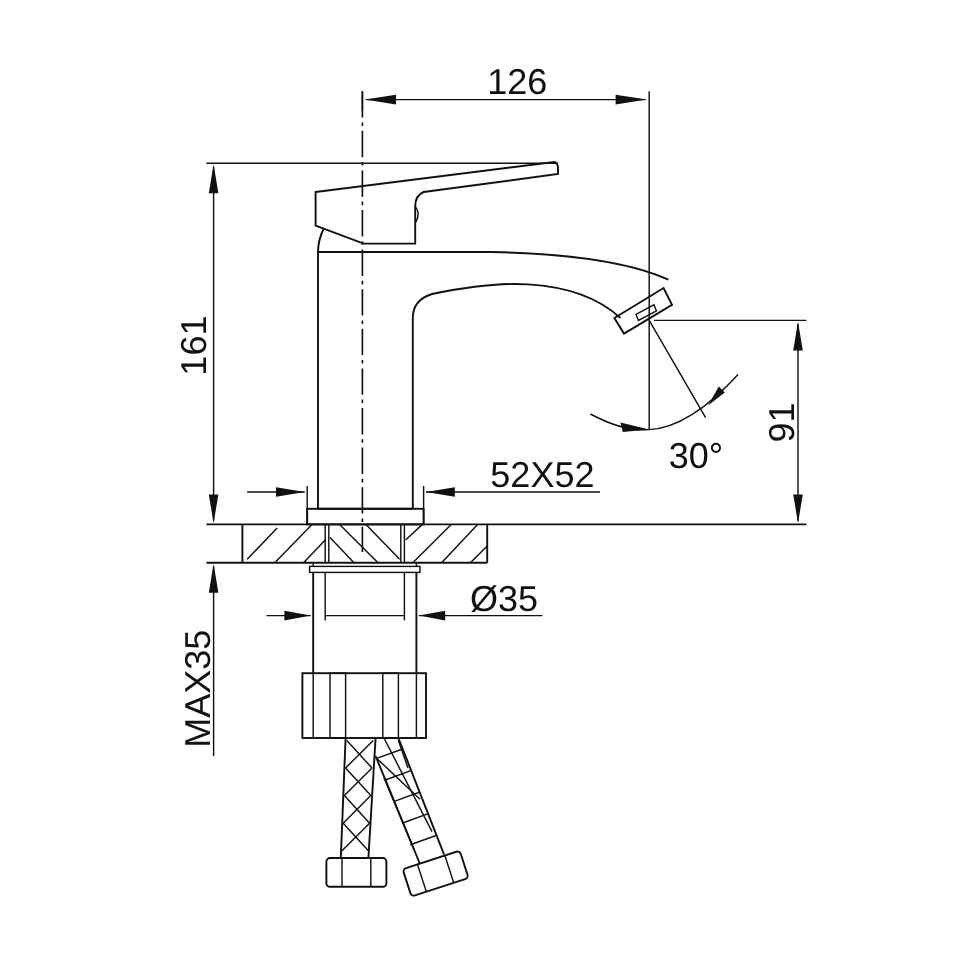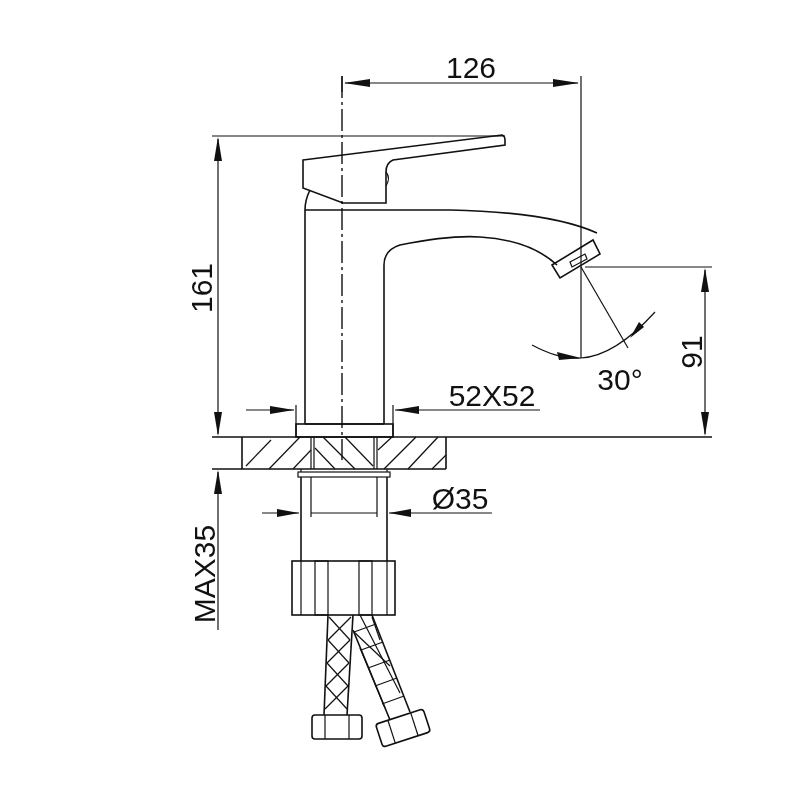--- a/index.html
+++ b/index.html
@@ -1,17 +1,17 @@
 <!DOCTYPE html>
 <html><head>
   <meta charset="utf-8">
   <style>
     html, body { margin: 0; padding: 0; background: #ffffff; }
     body { width: 800px; height: 800px; overflow: hidden; }
-    #canvas { position: absolute; left: 0; top: 0; width: 692px; height: 800px; margin-left: 40px; }
+    #canvas { position: absolute; left: 0; top: 0; width: 692px; height: 800px; }
     svg text { font-family: "Liberation Sans", "DejaVu Sans", sans-serif; fill: #111; }
     .ln { stroke: #111; stroke-width: 1.6; fill: none; }
     .thin { stroke: #111; stroke-width: 1.2; fill: none; }
     .center { stroke: #111; stroke-width: 1.4; fill: none; stroke-dasharray: 22 4 3 4; }
     .hatch { stroke: #111; stroke-width: 1.2; }
     .arrow { fill: #111; stroke: none; }
     .dim-text { font-size: 30px; }
   </style>
 </head>
 <body>

